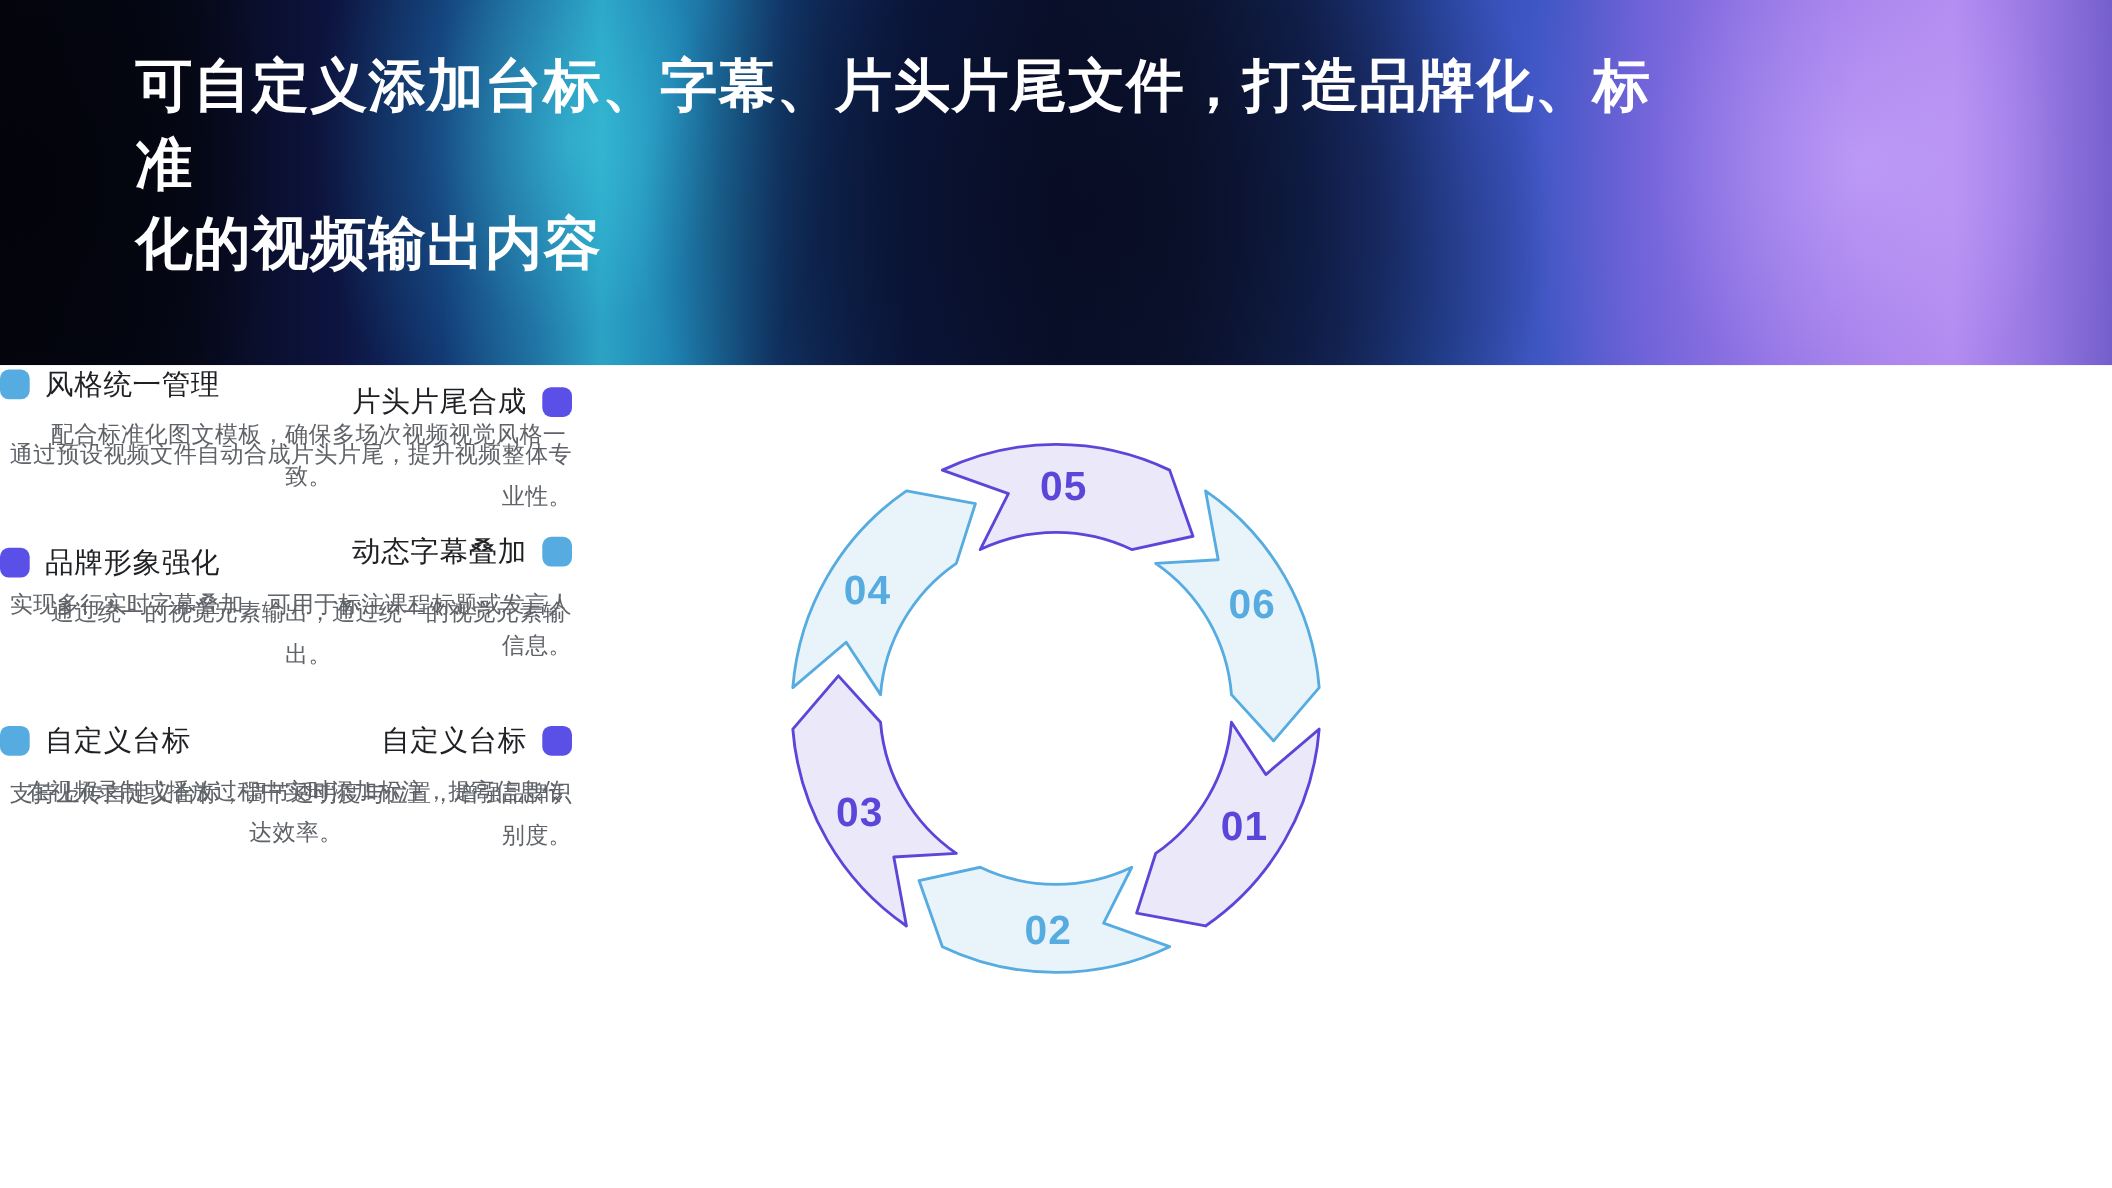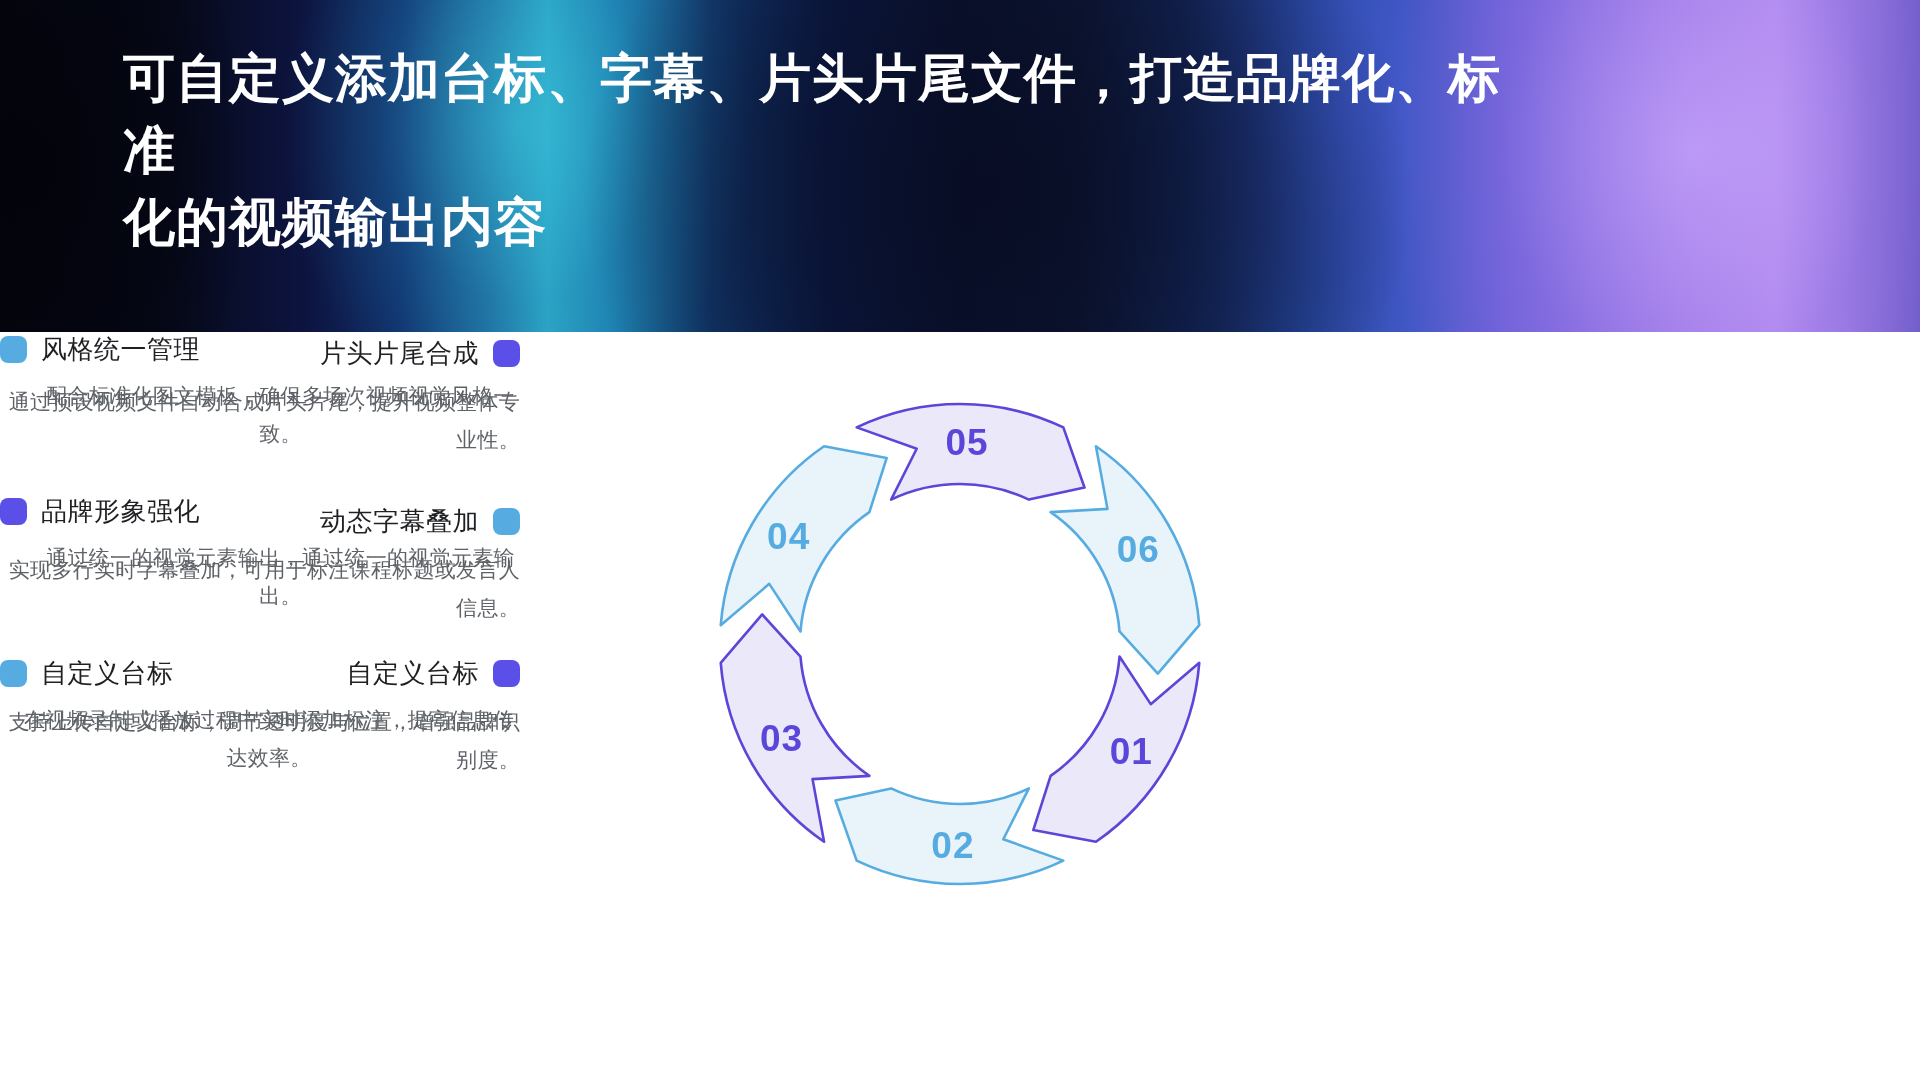--- a/index.html
+++ b/index.html
@@ -176,29 +176,29 @@
   <div class="grad-layer g-glow3"></div>
   <div class="grad-layer g-glow4"></div>
   <div id="header-title">可自定义添加台标、字幕、片头片尾文件，打造品牌化、标准
 化的视频输出内容</div>
 </div>
 
 <div id="content-area">
 
   <div id="left-column">
 
-    <div class="feature-item" style="top:4px;">
+    <div class="feature-item" style="top:16px;">
       <div class="feat-head">
         <div class="feat-title">片头片尾合成</div>
         <div class="feat-swatch" style="background:#5a50e8;"></div>
       </div>
       <div class="feat-desc">通过预设视频文件自动合成片头片尾，提升视频整体专业性。</div>
     </div>
 
-    <div class="feature-item" style="top:172px;">
+    <div class="feature-item" style="top:152px;">
       <div class="feat-head">
         <div class="feat-title">动态字幕叠加</div>
         <div class="feat-swatch" style="background:#56ace0;"></div>
       </div>
       <div class="feat-desc">实现多行实时字幕叠加，可用于标注课程标题或发言人信息。</div>
     </div>
 
     <div class="feature-item" style="top:324px;">
       <div class="feat-head">
         <div class="feat-title">自定义台标</div>

